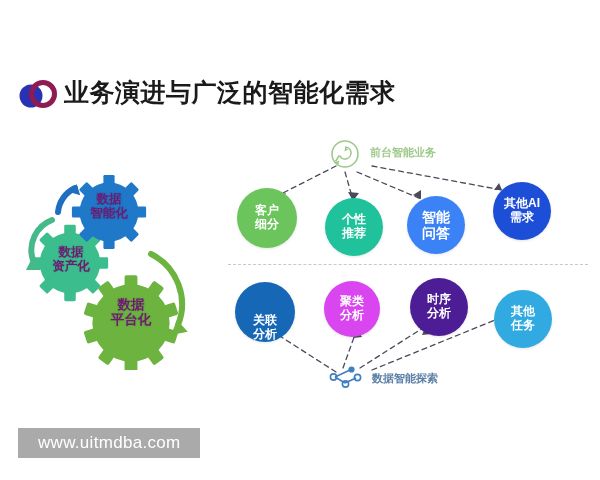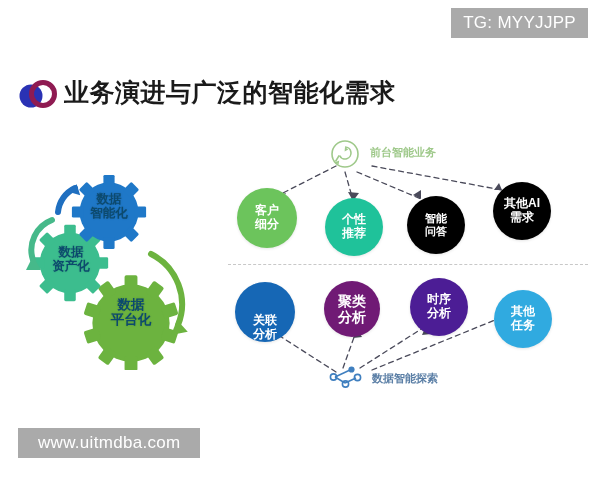--- a/index.html
+++ b/index.html
@@ -33,21 +33,21 @@
     position:absolute;left:64px;top:0px;
     font-size:25px;line-height:40px;color:#1a1a1a;
     font-weight:700;letter-spacing:.5px;
     white-space:nowrap;
   }
 
   
   #gears{position:absolute;left:18px;top:160px;width:200px;height:210px;}
   .gearlabel{
     position:absolute;
-    color:#0c4a6e;font-weight:700;
+    color:#701a75;font-weight:700;
     text-align:center;line-height:1.12;
     white-space:pre-line;
     text-shadow:0 0 2px rgba(0,0,0,.18);
     pointer-events:none;
   }
   #glab-a{left:60px;top:32px;width:62px;font-size:12.5px;}
   #glab-b{left:22px;top:85px;width:62px;font-size:12.5px;}
   #glab-c{left:78px;top:137px;width:70px;font-size:13.5px;}
 
   .node{
@@ -212,36 +212,36 @@
     <div class="sec-label" id="lab-top">前台智能业务</div>
 
     <div class="node" style="left:237px;top:188px;width:60px;height:60px;background:#6cc45c;font-size:12px;">
       <span>客户
 细分</span>
     </div>
     <div class="node" style="left:325px;top:198px;width:58px;height:58px;background:#1fc29a;font-size:12px;text-align:center;">
       <span>个性
 推荐</span>
     </div>
-    <div class="node" style="left:407px;top:196px;width:58px;height:58px;background:#000000;font-size:11px;">
+    <div class="node" style="left:407px;top:196px;width:58px;height:58px;background:#3b82f6;font-size:14px;">
       <span>智能
 问答</span>
     </div>
-    <div class="node" style="left:493px;top:182px;width:58px;height:58px;background:#000000;font-size:12px;">
+    <div class="node" style="left:493px;top:182px;width:58px;height:58px;background:#1d4ed8;font-size:12px;">
       <span>其他AI
 需求</span>
     </div>
   </div>
 
   <div>
     <div class="node" style="left:235px;top:282px;width:60px;height:60px;background:#1667b5;font-size:12px;align-items:flex-end;">
       <span>关联
 分析</span>
     </div>
-    <div class="node" style="left:324px;top:281px;width:56px;height:56px;background:#701a75;font-size:14px;">
+    <div class="node" style="left:324px;top:281px;width:56px;height:56px;background:#d946ef;font-size:12px;">
       <span>聚类
 分析</span>
     </div>
     <div class="node" style="left:410px;top:278px;width:58px;height:58px;background:#4c1d95;font-size:12px;">
       <span>时序
 分析</span>
     </div>
     <div class="node" style="left:494px;top:290px;width:58px;height:58px;background:#30aae0;font-size:12px;">
       <span>其他
 任务</span>
@@ -256,16 +256,15 @@
         </g>
         <circle cx="7.5" cy="14" r="3.1" fill="none" stroke="#3f7fbf" stroke-width="1.6"></circle>
         <circle cx="25.5" cy="6.5" r="3.1" fill="#3f7fbf"></circle>
         <circle cx="19.5" cy="21" r="3.1" fill="none" stroke="#3f7fbf" stroke-width="1.6"></circle>
         <circle cx="31.5" cy="14.5" r="3.1" fill="none" stroke="#3f7fbf" stroke-width="1.6"></circle>
       </svg>
     </div>
     <div class="sec-label" id="lab-bot">数据智能探索</div>
   </div>
 
-  <div class="wm" id="wm-tg">TG: MYYJJPP</div>
   <div class="wm" id="wm-site">www.uitmdba.com</div>
 
 </div>
 
 </body></html>

